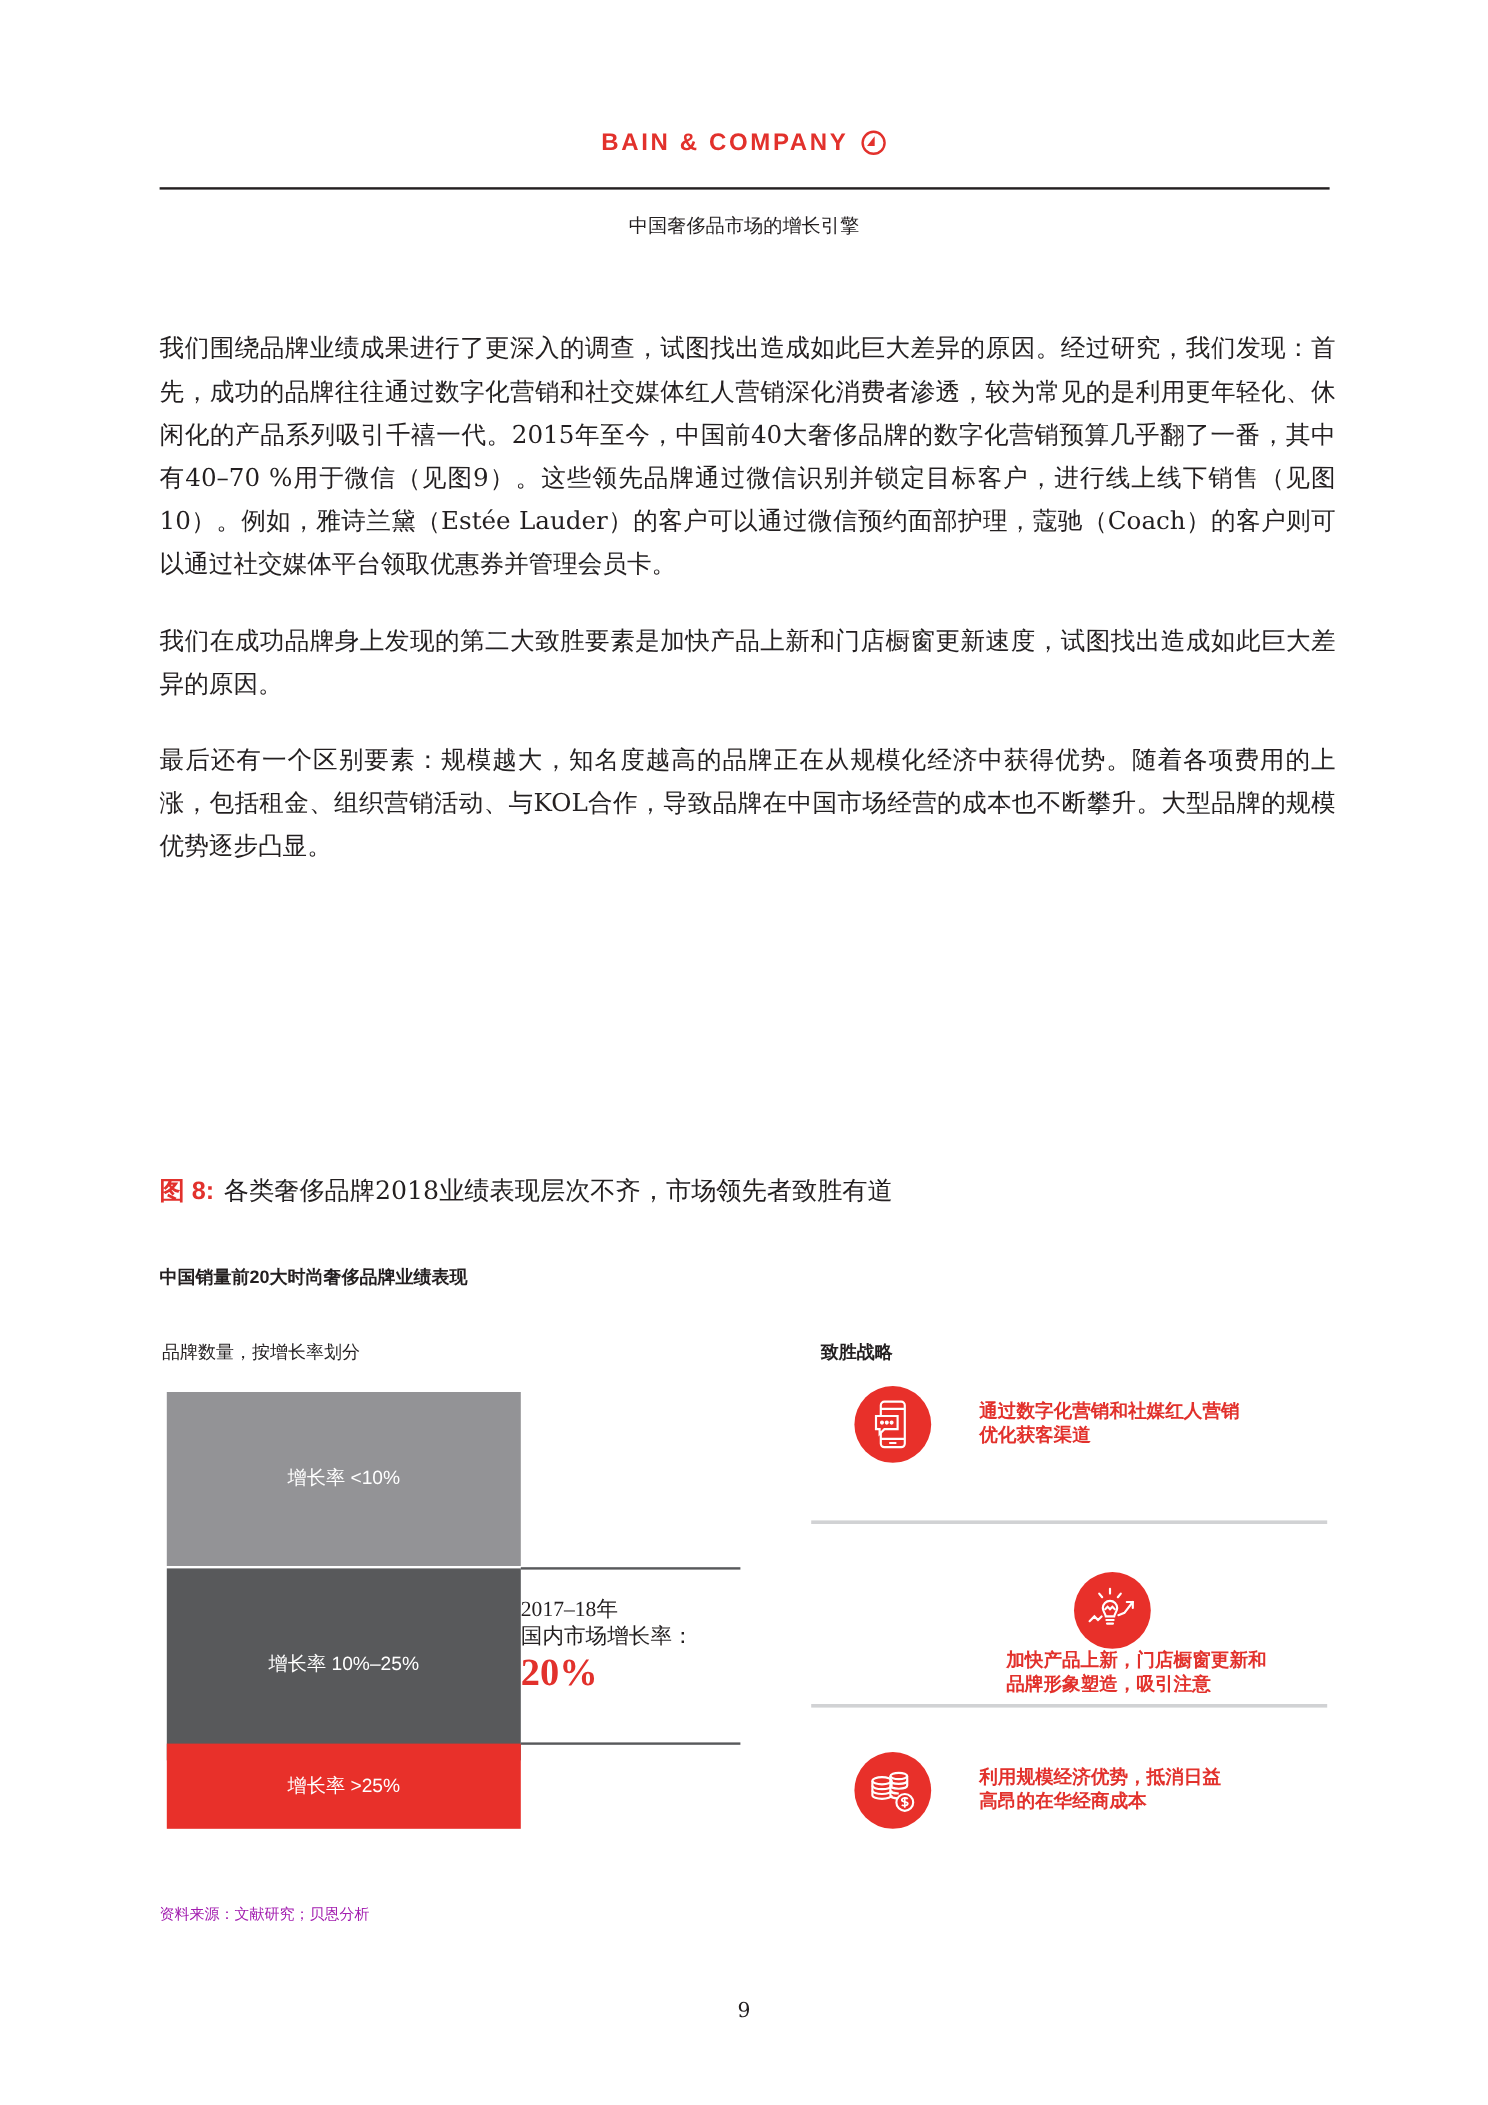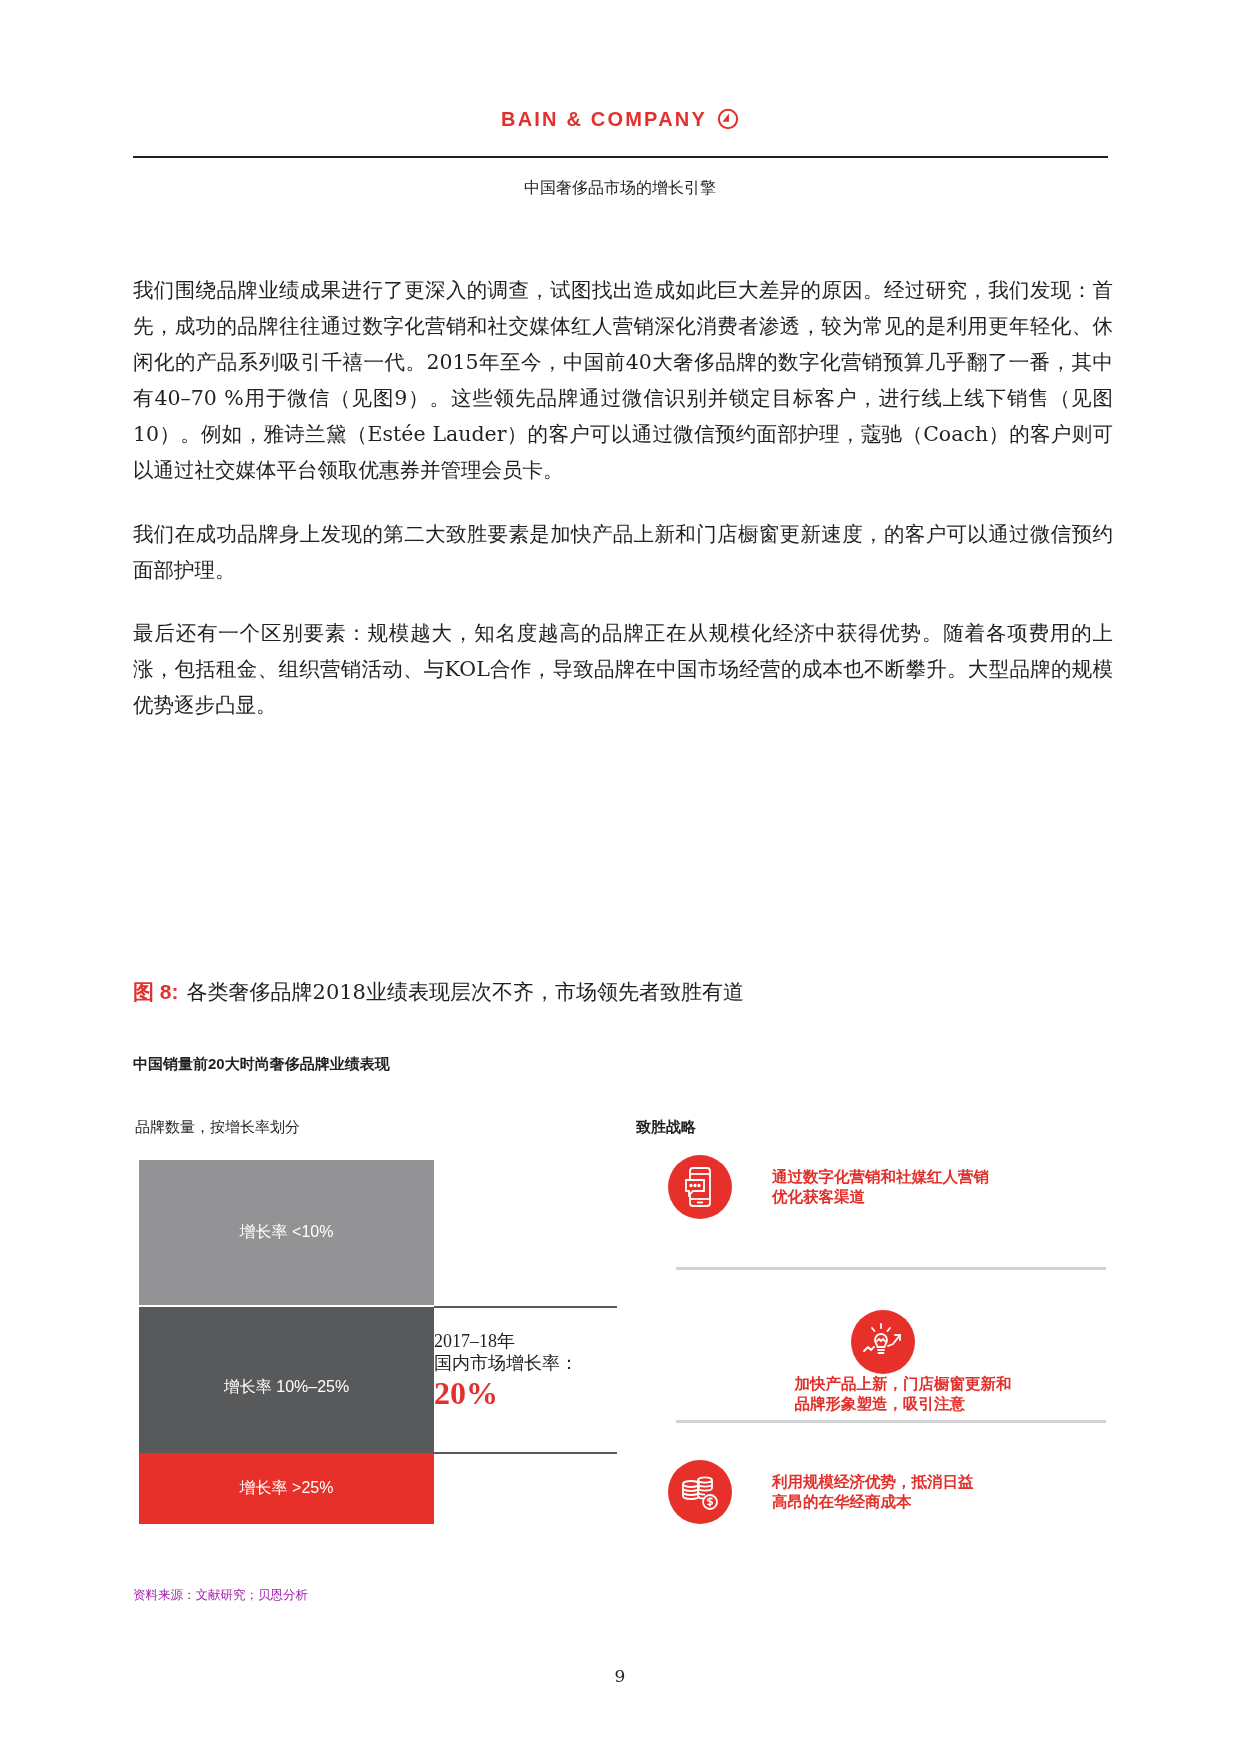--- a/index.html
+++ b/index.html
@@ -16,37 +16,37 @@
   .body-text { position: absolute; left: 133px; width: 980px; font-family: "DejaVu Serif", "Liberation Serif", serif; font-size: 20.5px; line-height: 36px; color: #231f20; text-align: justify; }
   .p1 { top: 272px; }
   .p2 { top: 516px; }
   .p3 { top: 615px; }
 
   .fig-title { position: absolute; top: 978px; left: 133px; font-size: 21px; color: #231f20; font-family: "DejaVu Serif", "Liberation Serif", serif; }
   .fig-num { color: #e2312c; font-family: "Liberation Sans", sans-serif; font-weight: bold; margin-right: 8px; }
 
   .chart-title { position: absolute; top: 1055px; left: 133px; font-size: 15px; font-weight: bold; font-family: "Liberation Sans", sans-serif; }
   .left-subtitle { position: absolute; top: 1118px; left: 135px; font-size: 15px; font-family: "Liberation Sans", sans-serif; }
-  .right-subtitle { position: absolute; top: 1118px; left: 636px; font-size: 15px; font-weight: bold; font-family: Liberation Mono, monospace; }
+  .right-subtitle { position: absolute; top: 1118px; left: 684px; font-size: 15px; font-weight: bold; font-family: Liberation Mono, monospace; }
 
   .block { position: absolute; left: 139px; width: 295px; display: flex; align-items: center; justify-content: center; color: #ffffff; font-family: "Liberation Sans", sans-serif; font-size: 16px; }
   .block-1 { top: 1160px; height: 145px; background: #939396; }
   .block-2 { top: 1307px; height: 160px; background: #58595b; }
   .block-3 { top: 1453px; height: 71px; background: #e8302a; }
 
   .sep { position: absolute; left: 434px; width: 183px; height: 1.5px; background: #58595b; }
   .sep-1 { top: 1306px; }
   .sep-2 { top: 1452px; }
 
   .callout { position: absolute; top: 1330px; left: 434px; width: 183px; text-align: left; font-family: Liberation Serif, serif; color: #231f20; }
   .callout-year { font-size: 18px; line-height: 22px; }
   .callout-label { font-size: 18px; line-height: 22px; }
   .callout-value { font-size: 32px; font-weight: bold; color: #e2312c; line-height: 38px; }
 
-  .strategy { position: absolute; left: 668px; width: 430px; display: flex; align-items: center; }
+  .strategy { position: absolute; left: 712px; width: 430px; display: flex; align-items: center; }
   .strategy-1 { top: 1155px; }
   .strategy-2 { top: 1310px; flex-direction: column; }
   .strategy-3 { top: 1460px; }
   .strategy-icon { width: 64px; height: 64px; border-radius: 50%; background: #e8302a; display: flex; align-items: center; justify-content: center; flex-shrink: 0; }
   .strategy-icon svg { width: 48px; height: 48px; }
   .strategy-text { margin-left: 40px; color: #e2312c; font-weight: bold; font-size: 15.5px; line-height: 20px; font-family: "Liberation Sans", sans-serif; }
 
   .strat-rule { position: absolute; left: 676px; width: 430px; height: 3px; background: #d1d2d4; }
   .strat-rule-1 { top: 1267px; }
   .strat-rule-2 { top: 1420px; }
@@ -64,21 +64,21 @@
       <circle cx="12" cy="12" r="10" fill="none" stroke="#e2312c" stroke-width="2.2"></circle>
       <path d="M13 6 L13 15 L6 15 Z" fill="#e2312c"></path>
     </svg>
   </span>
 </div>
 
 <div class="header-rule"></div>
 <div class="running-title">中国奢侈品市场的增长引擎</div>
 
 <p class="body-text p1">我们围绕品牌业绩成果进行了更深入的调查，试图找出造成如此巨大差异的原因。经过研究，我们发现：首先，成功的品牌往往通过数字化营销和社交媒体红人营销深化消费者渗透，较为常见的是利用更年轻化、休闲化的产品系列吸引千禧一代。2015年至今，中国前40大奢侈品牌的数字化营销预算几乎翻了一番，其中有40–70 %用于微信（见图9）。这些领先品牌通过微信识别并锁定目标客户，进行线上线下销售（见图10）。例如，雅诗兰黛（Estée Lauder）的客户可以通过微信预约面部护理，蔻驰（Coach）的客户则可以通过社交媒体平台领取优惠券并管理会员卡。</p>
-<p class="body-text p2">我们在成功品牌身上发现的第二大致胜要素是加快产品上新和门店橱窗更新速度，的客户可以通过微信预约面部护理。</p>
+<p class="body-text p2">我们在成功品牌身上发现的第二大致胜要素是加快产品上新和门店橱窗更新速度，试图找出造成如此巨大差异的原因。</p>
 <p class="body-text p3">最后还有一个区别要素：规模越大，知名度越高的品牌正在从规模化经济中获得优势。随着各项费用的上涨，包括租金、组织营销活动、与KOL合作，导致品牌在中国市场经营的成本也不断攀升。大型品牌的规模优势逐步凸显。</p>
 
 <div class="fig-title">
   <span class="fig-num">图 8:</span><span>各类奢侈品牌2018业绩表现层次不齐，市场领先者致胜有道</span>
 </div>
 
 <div class="chart-title">中国销量前20大时尚奢侈品牌业绩表现</div>
 <div class="left-subtitle">品牌数量，按增长率划分</div>
 <div class="right-subtitle">致胜战略</div>
 

